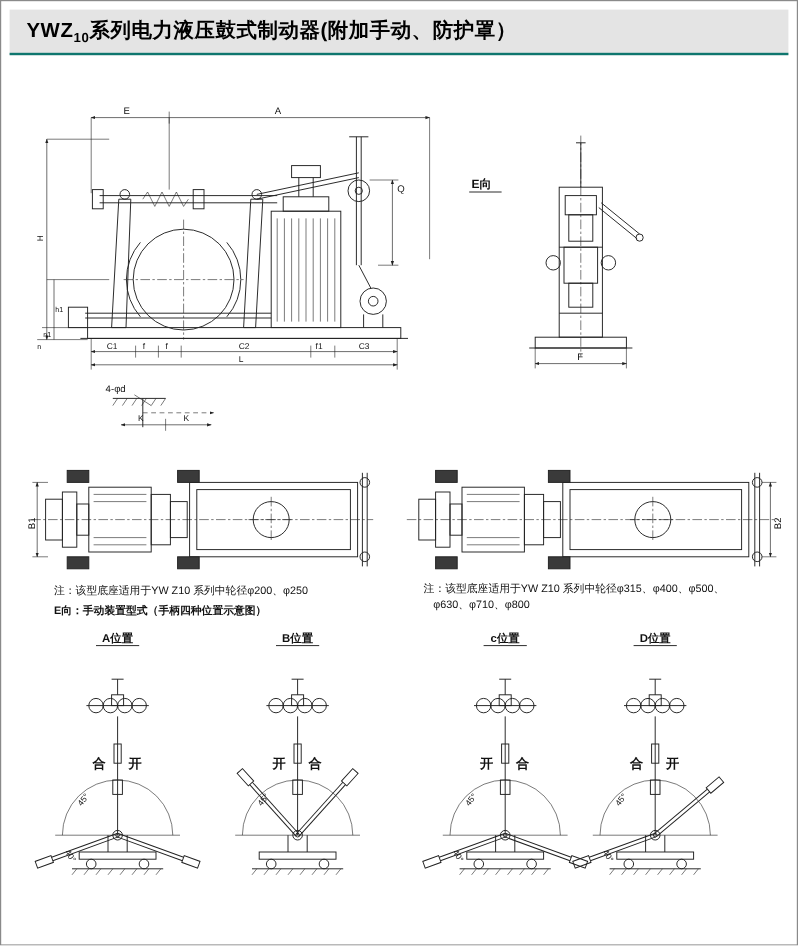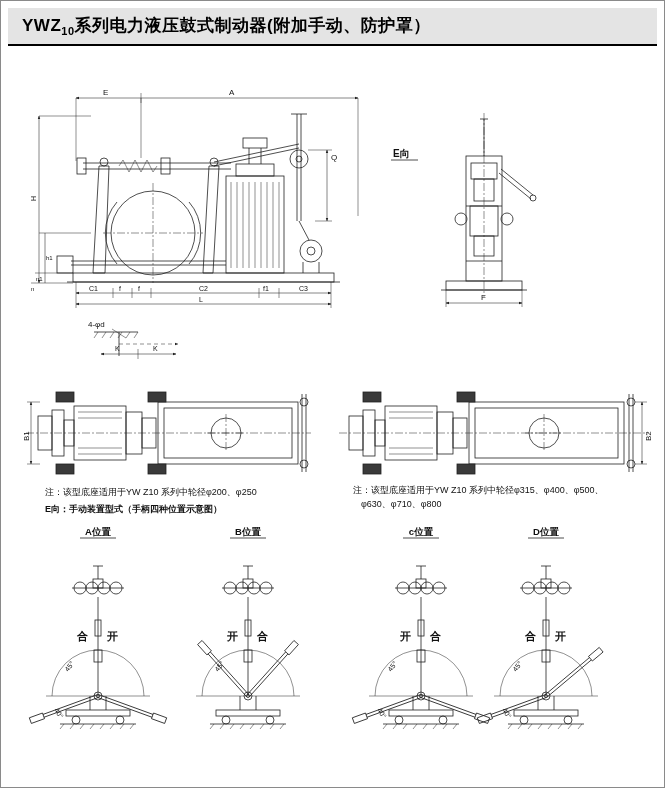--- a/index.html
+++ b/index.html
@@ -1,20 +1,20 @@
 <!DOCTYPE html>
 <html><head>
 <meta charset="utf-8">
 <style>
   * { margin:0; padding:0; box-sizing:border-box; }
   html,body { width:665px; height:788px; }
   body { background:#fff; font-family:"Liberation Sans", sans-serif; position:relative; }
   .page { position:absolute; inset:0; border:1px solid #8a8a8a; background:#fff; }
   .titlebar { position:absolute; left:7px; top:7px; width:649px; height:38px; background:#e4e4e4;
-              border-bottom:2px solid #000000; display:flex; align-items:center; padding-left:14px; }
+              border-bottom:2px solid #0f766e; display:flex; align-items:center; padding-left:14px; }
   .title { font-size:17px; font-weight:bold; color:#000; letter-spacing:.5px; }
   .title sub { font-size:11px; }
   svg.drawing { position:absolute; left:0; top:0; }
   svg text { fill:#111; stroke:none; }
   .t6 { font-size:6px; } .t7 { font-size:7px; } .t8 { font-size:8px; } .t10 { font-size:10px; font-weight:bold; }
   .note { font-size:9px; }
   .pos-title { font-size:9.5px; font-weight:bold; }
   .pos-char { font-size:11px; font-weight:bold; }
   .ang { font-size:7px; }
   .cl { stroke-dasharray:8 2 2 2; stroke-width:.5; }

